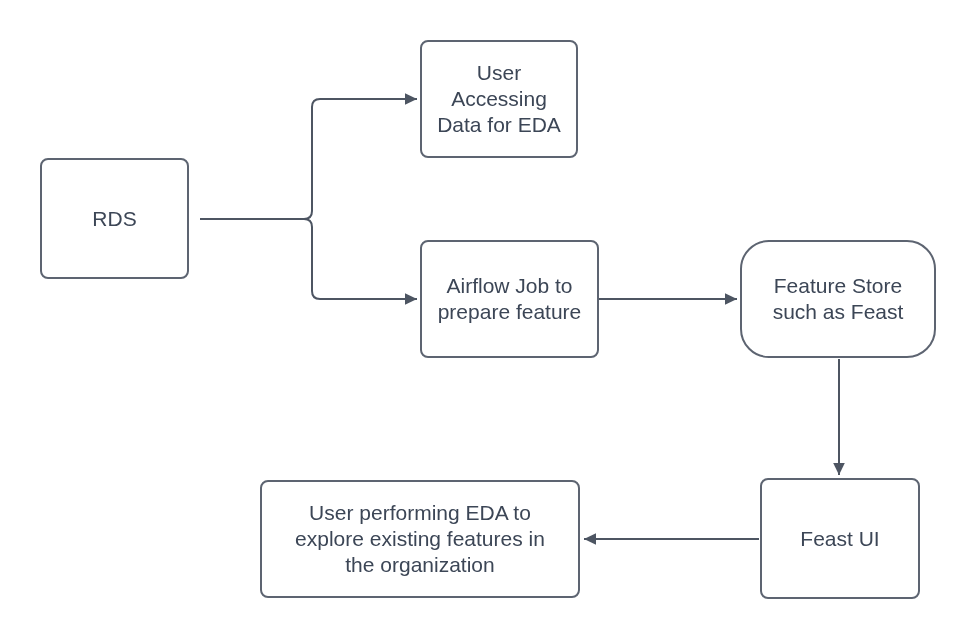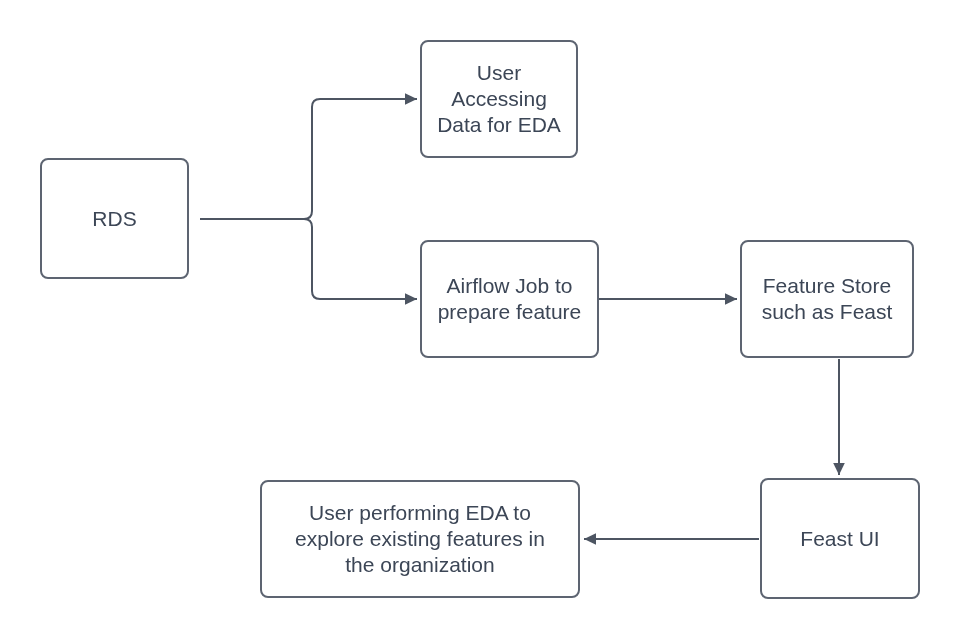--- a/index.html
+++ b/index.html
@@ -24,21 +24,21 @@
     color:#3c4656;
     font-size:21px;
     line-height:26px;
   }
   .node .lbl{display:block;margin:0 auto;}
   .n-rds{left:40px;top:158px;width:149px;height:121px;}
   .n-user-access{left:420px;top:40px;width:158px;height:118px;}
   .n-user-access .lbl{max-width:138px;}
   .n-airflow{left:420px;top:240px;width:179px;height:118px;}
   .n-airflow .lbl{max-width:158px;}
-  .n-feature-store{left:740px;top:240px;width:174px;height:118px;}
+  .n-feature-store{left:740px;top:240px;width:196px;height:118px;border-radius:29px;}
   .n-feature-store .lbl{max-width:142px;}
   .n-feast-ui{left:760px;top:478px;width:160px;height:121px;}
   .n-user-explore{left:260px;top:480px;width:320px;height:118px;}
   .n-user-explore .lbl{max-width:276px;}
 </style>
 </head>
 <body>
 
 <div class="canvas">
 

